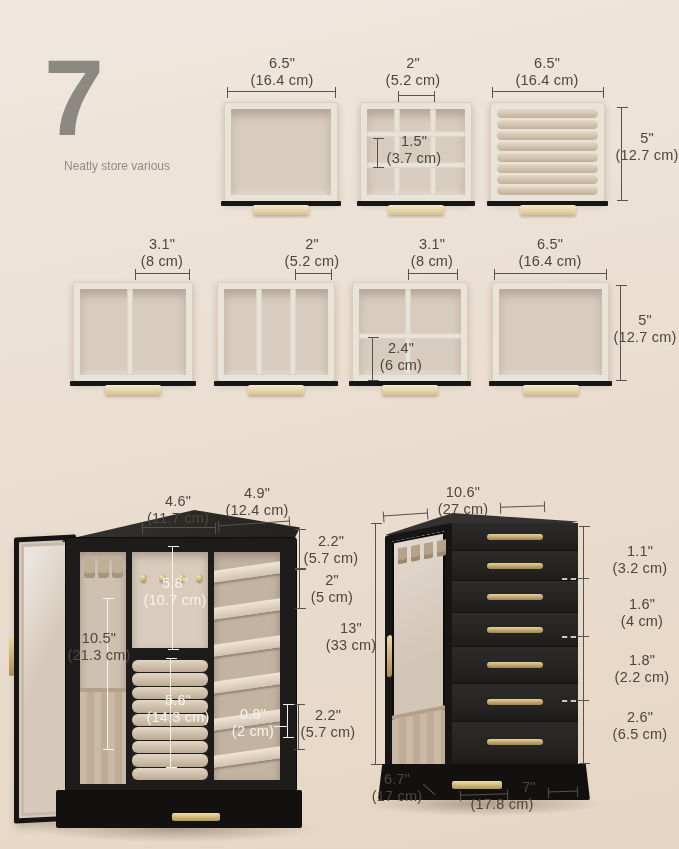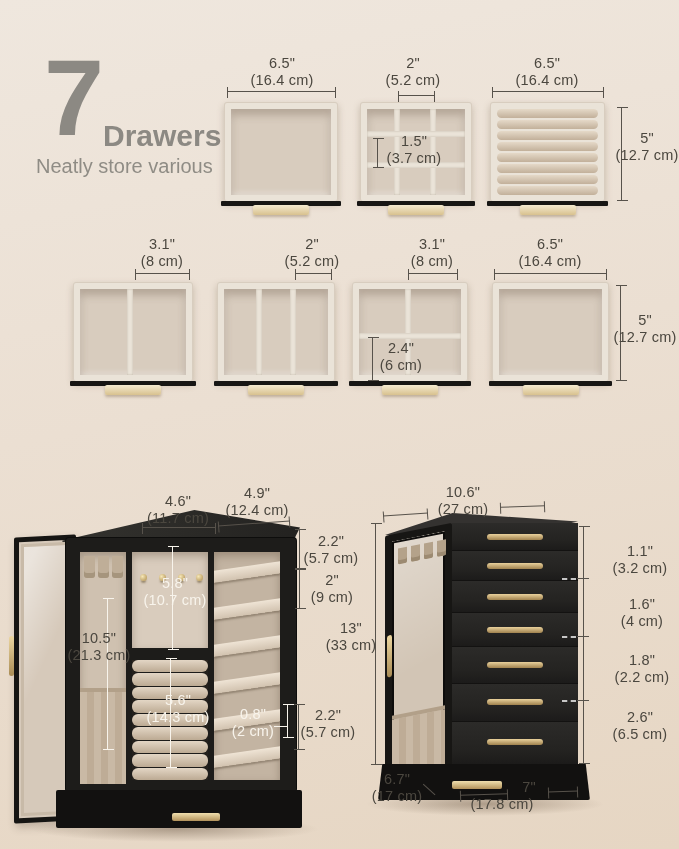--- a/index.html
+++ b/index.html
@@ -22,21 +22,21 @@
   .mv::before{top:0;} .mv::after{bottom:0;}
   .mv.wht,.mh.wht{border-color:#f8f4ec;}
   .mv.wht::before,.mv.wht::after,.mh.wht::before,.mh.wht::after{background:#f8f4ec;}
   .tick{position:absolute;background:#57524b;}
   .tick.wht{background:#f8f4ec;}
   .dash{position:absolute;border-top:2px dashed rgba(255,255,255,.75);height:0;}
 
   
   .big7{position:absolute;left:44px;top:44px;font-size:108px;line-height:1;font-weight:600;color:#8c8983;}
   .hdr-title{position:absolute;left:103px;top:119px;font-size:30px;font-weight:600;color:#8c8983;}
-  .hdr-sub{position:absolute;left:36px;top:155px;font-size:20px;line-height:23px;color:#8f8c85;}
+  .hdr-sub{position:absolute;left:64px;top:155px;font-size:12px;line-height:23px;color:#8f8c85;}
 
   
   .drawer{position:absolute;background:#eae3d8;border-radius:3px;
           box-shadow:0 3px 7px rgba(110,88,66,.30),inset 0 0 0 1px #d8cdbf;}
   .velvet{position:absolute;inset:7px;background:#d8ccbe;
           box-shadow:inset 0 6px 9px rgba(96,76,58,.30),inset 0 -3px 5px rgba(255,255,255,.30);}
   .front-strip{position:absolute;left:-3px;right:-3px;bottom:-4px;height:5px;background:#171614;border-radius:1px;}
   .tab{position:absolute;left:50%;transform:translateX(-50%);bottom:-13px;width:56px;height:10px;
        background:linear-gradient(180deg,#f4ead0,#d8c18e);border-radius:2px;box-shadow:0 2px 3px rgba(110,84,48,.35);}
   .div-v{position:absolute;top:7px;bottom:7px;width:6px;background:#eae3d8;box-shadow:inset 0 0 2px rgba(120,100,80,.4);}
@@ -77,21 +77,20 @@
             box-shadow:inset 0 0 0 2px #0d0c0b;}
   .rc-tab{position:absolute;top:8px;width:9px;height:16px;background:#b4a28a;border-radius:0 0 2px 2px;
           box-shadow:inset 0 -4px 0 #9c8a71;}
 </style>
 </head>
 <body>
 
 <div id="stage">
 
   <div class="big7">7</div>
-  <div class="hdr-title">Drawers</div>
   <div class="hdr-sub">
     <span style="display:block">Neatly store various</span>
   </div>
 
   <div class="dim" style="left:282px;top:55px">
     <span>6.5"</span>
       <span>(16.4 cm)</span>
   </div>
   <div class="mh" style="left:227px;top:91px;width:109px"></div>
   <div class="drawer" style="left:224px;top:102px;width:114px;height:100px">
@@ -262,21 +261,21 @@
   <div class="mh" style="left:218px;top:523px;width:72px;transform:rotate(-4deg)"></div>
 
   <div class="mv" style="left:299px;top:529px;height:40px"></div>
   <div class="dim" style="left:331px;top:533px">
     <span>2.2"</span>
       <span>(5.7 cm)</span>
   </div>
   <div class="mv" style="left:299px;top:569px;height:40px"></div>
   <div class="dim" style="left:332px;top:572px">
     <span>2"</span>
-      <span>(9 cm)</span>
+      <span>(5 cm)</span>
   </div>
 
   <div class="mv wht" style="left:172px;top:546px;height:104px"></div>
   <div class="dim white" style="left:175px;top:575px">
     <span>5.8"</span>
       <span>(10.7 cm)</span>
   </div>
 
   <div class="mv wht" style="left:107px;top:598px;height:152px"></div>
   <div class="dim" style="left:99px;top:630px">

